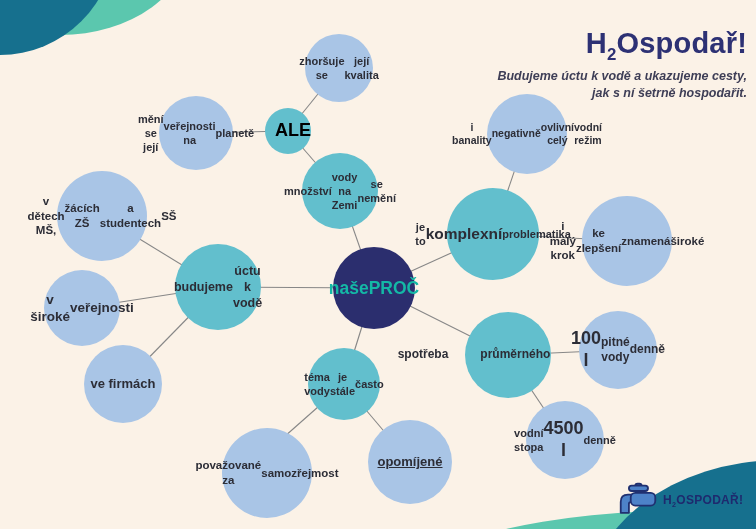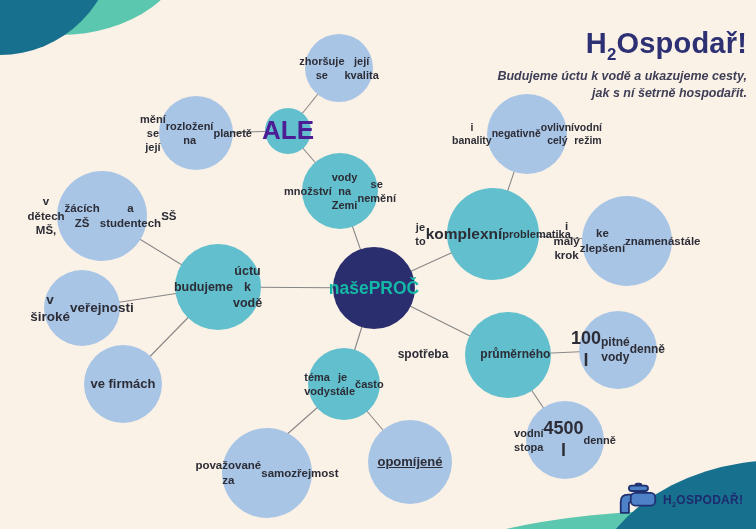--- a/index.html
+++ b/index.html
@@ -26,21 +26,21 @@
   
   .node{position:absolute;border-radius:50%;display:flex;flex-direction:row;
         align-items:center;justify-content:center;text-align:center;
         color:#2c2d36;font-weight:600;line-height:1.28;}
   .lb{background:#a9c5e6;}
   .tl{background:#62bfcd;}
   .nv{background:#2b2e6e;color:#14b8a6;}
   .fs10{font-size:10.5px;} .fs11{font-size:11px;} .fs115{font-size:11.5px;}
   .fs12{font-size:12px;}  .fs125{font-size:12.5px;} .fs13{font-size:13px;}
   .fs135{font-size:13.5px;} .fs15{font-size:13px;text-decoration:underline;} .fs17{font-size:17.5px;}
-  .fs19{font-size:26px;font-weight:600;color:#4c1d95;}
+  .fs19{font-size:18px;font-weight:600;color:#000000;justify-content:flex-end;}
   .big{font-size:18px;font-weight:700;line-height:1.2;}
   .big15{font-size:15.5px;line-height:1.2;}
 
   
   .logo{position:absolute;left:618px;top:482px;display:flex;align-items:center;gap:5px;}
   .logo-text{font-size:12px;font-weight:800;color:#1e2a6e;letter-spacing:.3px;white-space:nowrap;}
   .logo-text sub{font-size:.6em;}
 </style>
 </head>
 <body>
@@ -80,21 +80,21 @@
     </div>
   </div>
 
   <div class="node lb fs11" style="left:305px;top:34px;width:68px;height:68px;">
     <div>zhoršuje se</div>
     <div>její kvalita</div>
   </div>
 
   <div class="node lb fs11" style="left:159px;top:96px;width:74px;height:74px;">
     <div>mění se její</div>
-    <div>rozložení na</div>
+    <div>veřejnosti na</div>
     <div>planetě</div>
   </div>
 
   <div class="node tl fs19" style="left:265px;top:108px;width:46px;height:46px;">
     <div>ALE</div>
   </div>
 
   <div class="node tl fs11" style="left:302px;top:153px;width:76px;height:76px;">
     <div>množství</div>
     <div>vody na Zemi</div>
@@ -111,21 +111,21 @@
   <div class="node tl fs11" style="left:447px;top:188px;width:92px;height:92px;align-items:center;">
     <div>je to</div>
     <div class="big15">komplexní</div>
     <div>problematika</div>
   </div>
 
   <div class="node lb fs115" style="left:582px;top:196px;width:90px;height:90px;">
     <div>i malý krok</div>
     <div>ke zlepšení</div>
     <div>znamená</div>
-    <div>stále</div>
+    <div>široké</div>
   </div>
 
   <div class="node lb fs115" style="left:57px;top:171px;width:90px;height:90px;">
     <div>v dětech MŠ,</div>
     <div>žácích ZŠ</div>
     <div>a studentech</div>
     <div>SŠ</div>
   </div>
 
   <div class="node lb fs135" style="left:44px;top:270px;width:76px;height:76px;">

